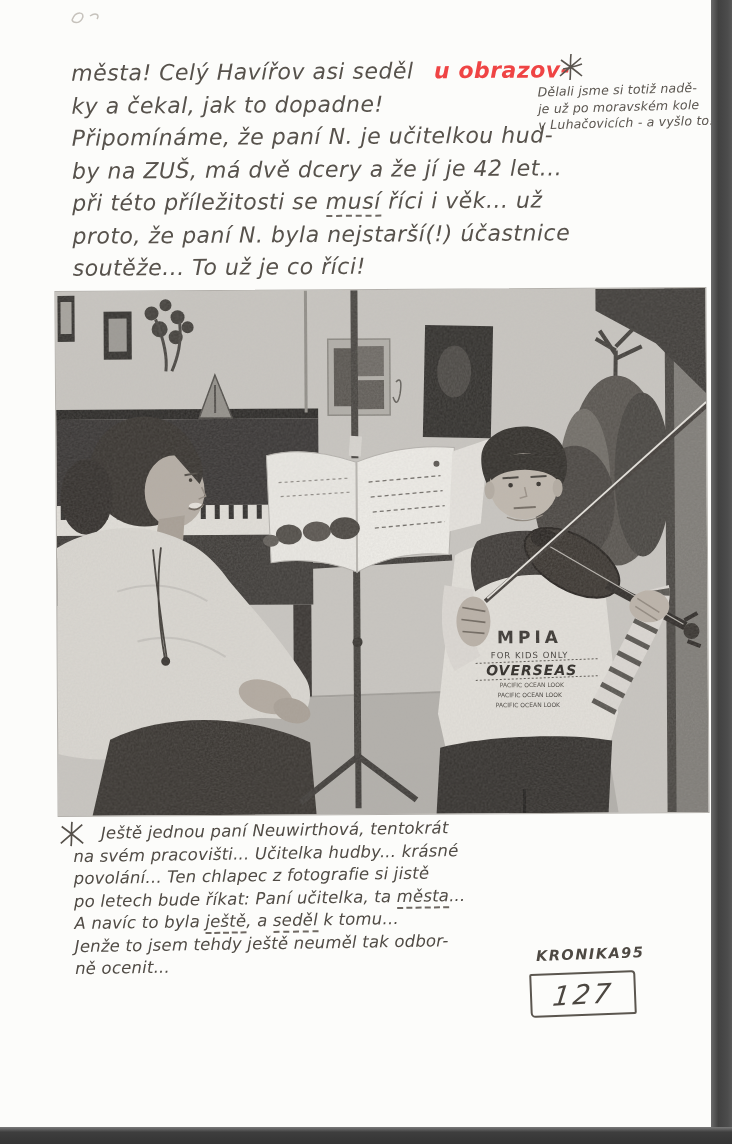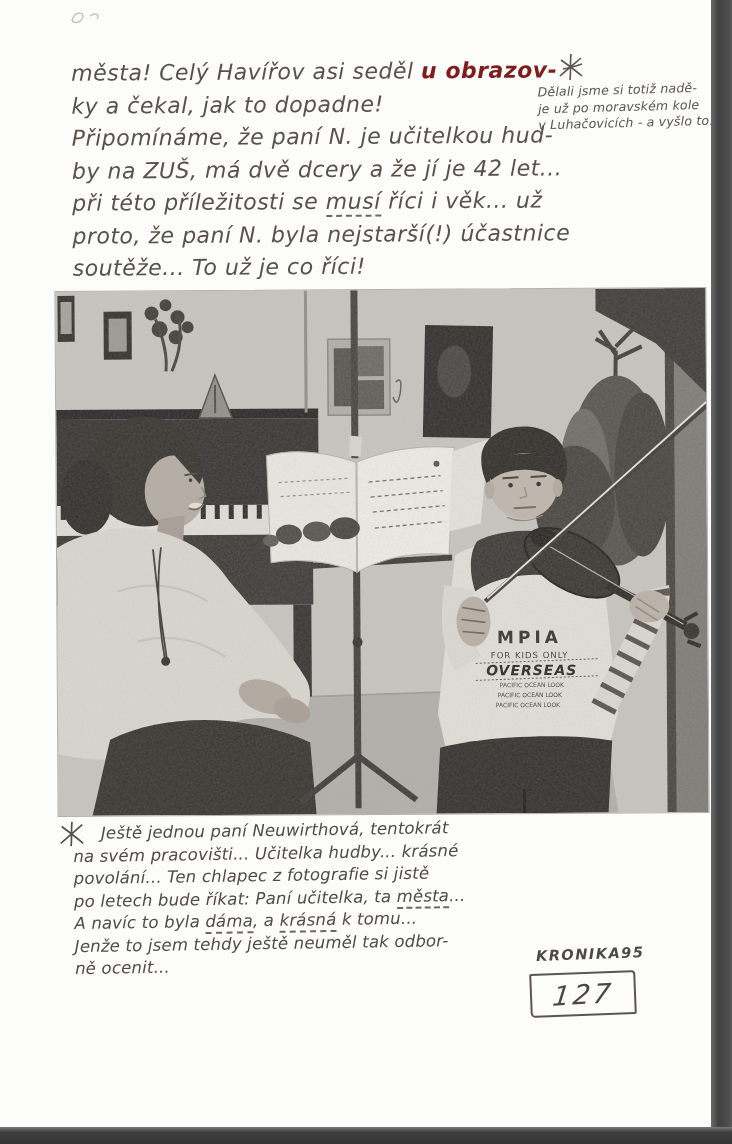--- a/index.html
+++ b/index.html
@@ -4,21 +4,21 @@
 <style>
   html,body{margin:0;padding:0;}
   body{
     width:732px;height:1144px;position:relative;overflow:hidden;
     background:#ffffff;font-family:"DejaVu Sans",sans-serif;
   }
   .page{position:absolute;inset:0;background:#fcfcfa;}
   .hand{font-style:italic;color:#57524c;}
   .line{white-space:nowrap;}
   .u{border-bottom:2px dashed #6e6862;padding-bottom:1px;margin-top:40px;}
-  .b{font-weight:bold;color:#7f1d1d;}
+  .b{font-weight:bold;color:#ef4444;margin-left:13px;}
 
   .top-text{
     position:absolute;left:72px;top:56px;
     font-size:22px;line-height:32.5px;letter-spacing:.5px;
     transform:rotate(-0.4deg);
   }
   .margin-note{
     position:absolute;left:538px;top:82px;
     font-size:12.5px;line-height:16.5px;letter-spacing:.2px;
     transform:rotate(-1.6deg);color:#5a554f;
@@ -276,21 +276,21 @@
 
   <svg class="star star-caption" width="28" height="28" viewBox="0 0 30 30">
     <path d="M15 2 C14 10 15 20 14 28 M4 7 C12 13 20 19 27 25 M26 5 C18 12 10 19 3 25" stroke="#55504a" stroke-width="1.8" fill="none"></path>
   </svg>
 
   <section class="caption hand">
     <div class="line"><span>Ještě jednou paní Neuwirthová, tentokrát</span></div>
     <div class="line"><span>na svém pracovišti... Učitelka hudby... krásné</span></div>
     <div class="line"><span>povolání... Ten chlapec z fotografie si jistě</span></div>
     <div class="line"><span>po letech bude říkat: Paní učitelka, ta </span><span class="u">města</span><span>...</span></div>
-    <div class="line"><span>A navíc to byla </span><span class="u">dáma</span><span>, a </span><span class="u">krásná</span><span> k tomu...</span></div>
+    <div class="line"><span>A navíc to byla </span><span class="u">ještě</span><span>, a </span><span class="u">seděl</span><span> k tomu...</span></div>
     <div class="line"><span>Jenže to jsem tehdy ještě neuměl tak odbor-</span></div>
     <div class="line"><span>ně ocenit...</span></div>
   </section>
 
   <div class="kronika">KRONIKA95</div>
   <div class="numbox">
     <span>127</span>
   </div>
 
   <div class="edge-right"></div>

